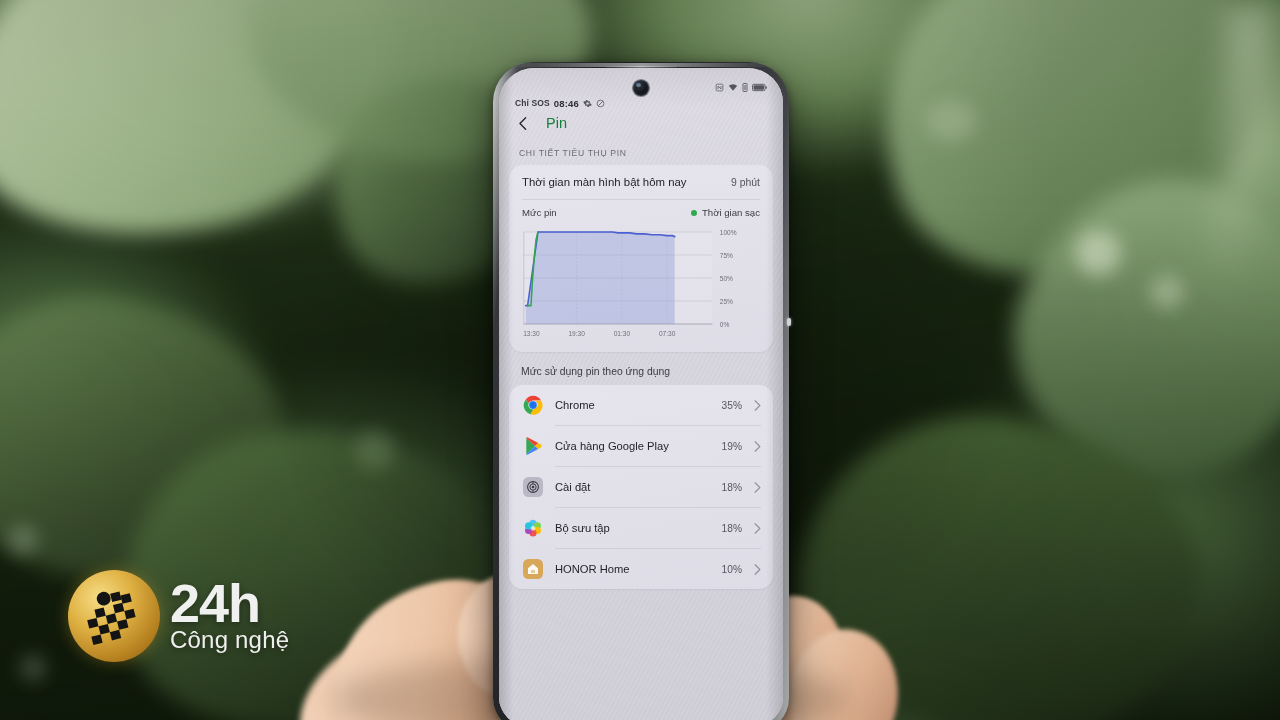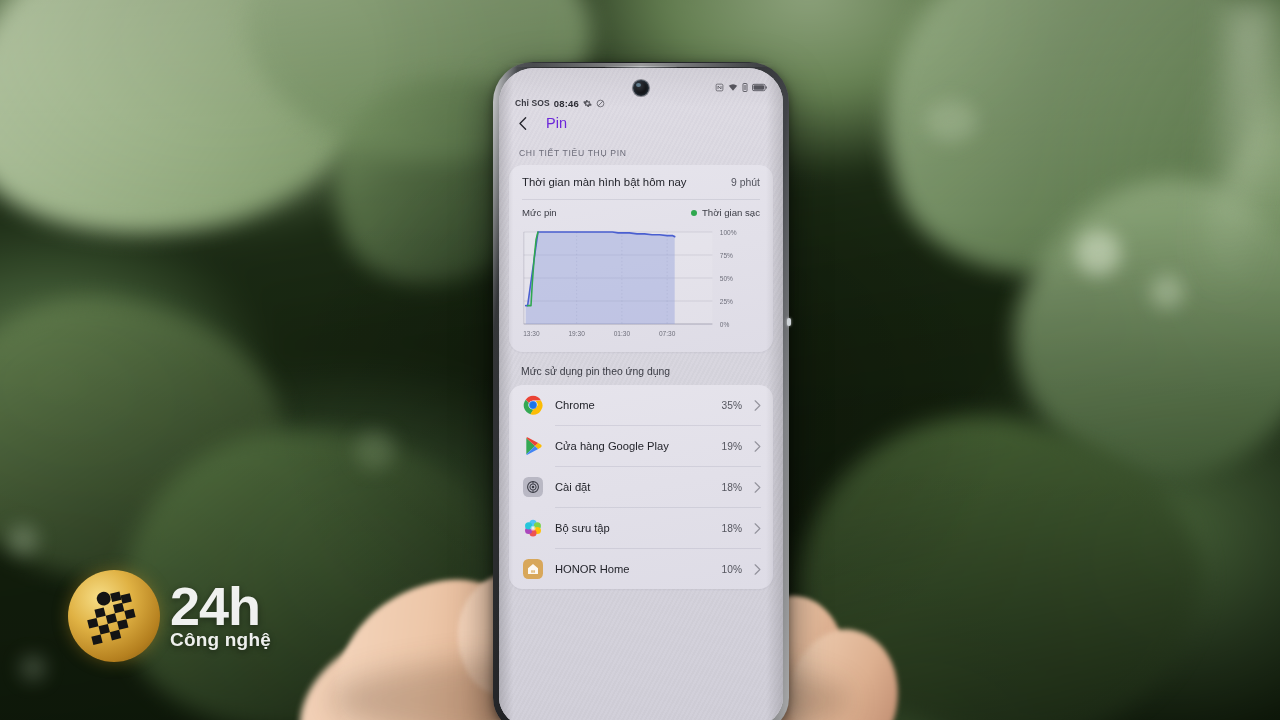--- a/index.html
+++ b/index.html
@@ -120,21 +120,21 @@
   }
   .punch::after{
     content:""; position:absolute; left:3px; top:3px; width:5px; height:4px;
     border-radius:50%; background:rgba(150,200,230,.5); filter:blur(.6px);
   }
 
   
   .appbar { position:absolute; top:38px; left:0; right:0; height:34px;
             display:flex; align-items:center; gap:14px; padding:0 16px; z-index:3; }
   .back-arrow { width:17px; height:17px; cursor:pointer; }
-  .appbar-title { font-size:14.5px; color:#6d28d9; letter-spacing:.1px; }
+  .appbar-title { font-size:14.5px; color:#15803d; letter-spacing:.1px; }
 
   
   .content { position:absolute; top:72px; left:0; right:0; bottom:0; padding:0 10px; }
   .section-label {
     font-size:8.6px; color:#6b6b78; letter-spacing:.65px;
     padding:8px 10px 7px 10px; text-transform:uppercase;
   }
   .card {
     background:linear-gradient(170deg,#e6e4ec 0%, #dedce6 100%);
     border-radius:14px; overflow:hidden;
@@ -174,21 +174,21 @@
         display:flex; align-items:center; gap:10px; }
   .wm-badge {
     width:92px; height:92px; border-radius:50%; position:relative; flex:none;
     background:radial-gradient(circle at 34% 30%, #f6dd86 0%, #e0b244 36%, #b5801f 72%, #7d5410 100%);
     box-shadow:0 0 16px rgba(210,160,40,.35);
   }
   .wm-flag { position:absolute; inset:14px 12px 14px 12px; }
   .wm-text { position:relative; }
   .wm-24h { font-size:54px; font-weight:700; color:rgba(255,255,255,.93);
             line-height:.93; letter-spacing:-1px; text-shadow:0 2px 7px rgba(0,0,0,.4); }
-  .wm-sub { font-size:19px; font-weight:700; color:rgba(255,255,255,.92);
+  .wm-sub { font-size:24px; font-weight:400; color:rgba(255,255,255,.92);
             letter-spacing:.2px; margin-top:-2px; text-shadow:0 2px 6px rgba(0,0,0,.45); }
 </style>
 </head>
 <body>
 
 <div id="bg">
   <div class="bgbase"></div>
 
   <div class="leaf" style="left:-40px;top:-70px;width:430px;height:300px;background:linear-gradient(135deg,#cfe0bc,#7e9a68);transform:rotate(-10deg);"></div>
   <div class="leaf" style="left:250px;top:-100px;width:340px;height:260px;background:linear-gradient(150deg,#b7cda3,#5e7c4b);transform:rotate(14deg);"></div>

